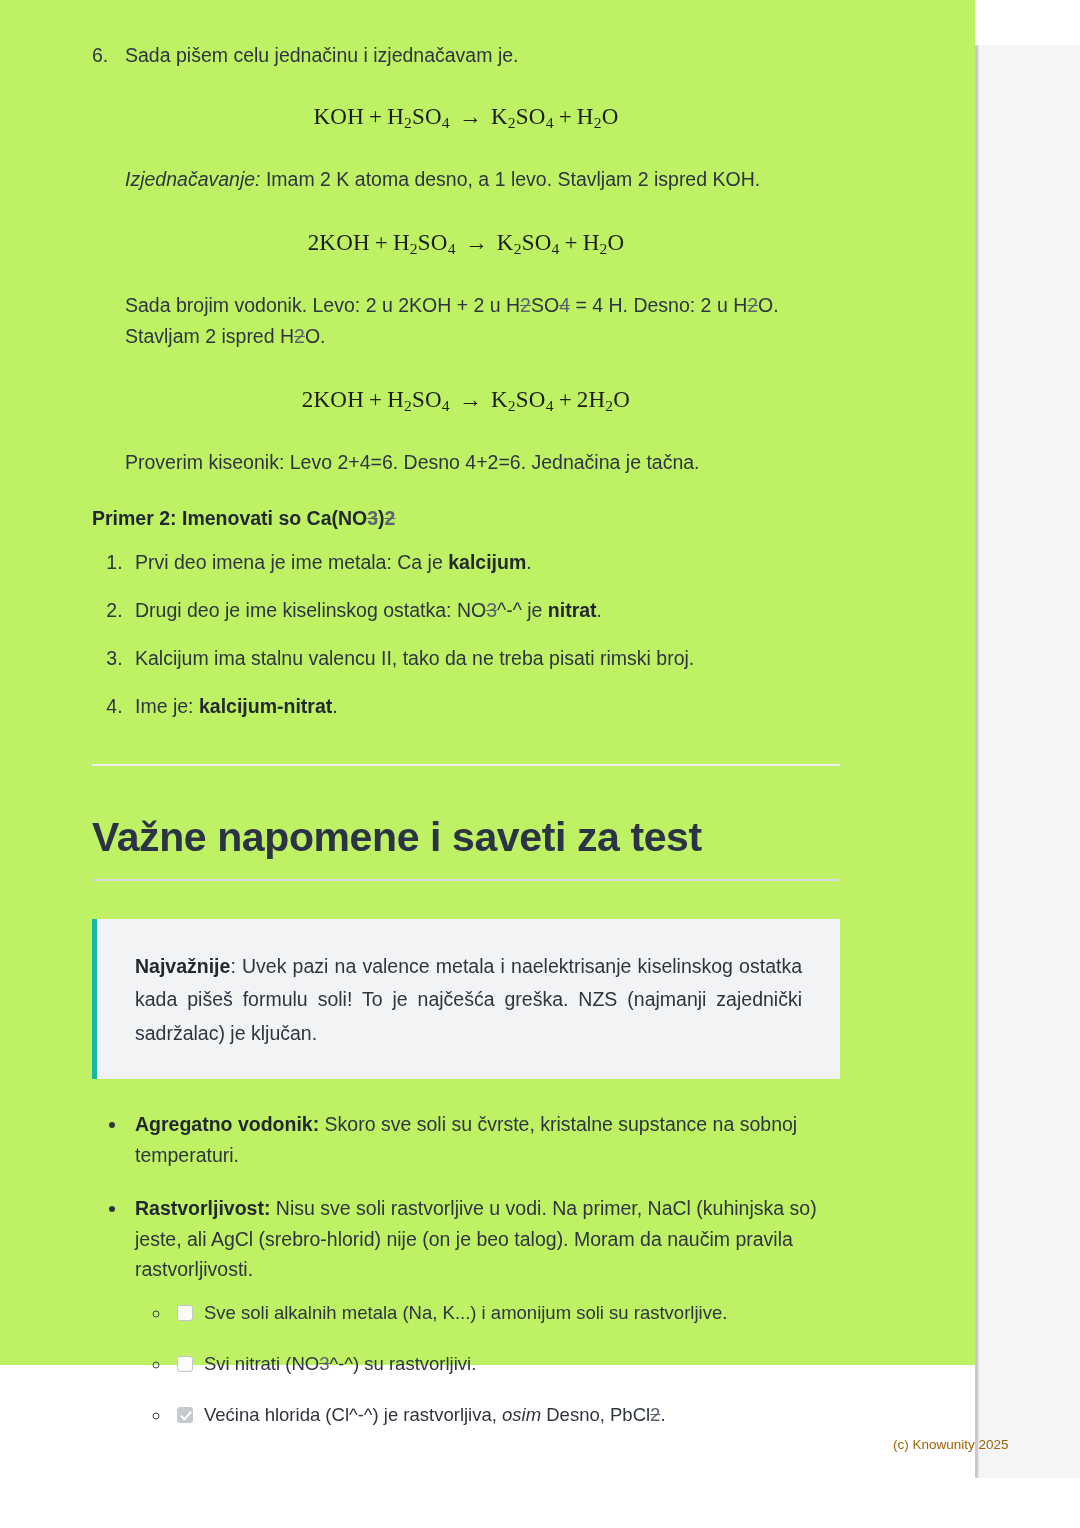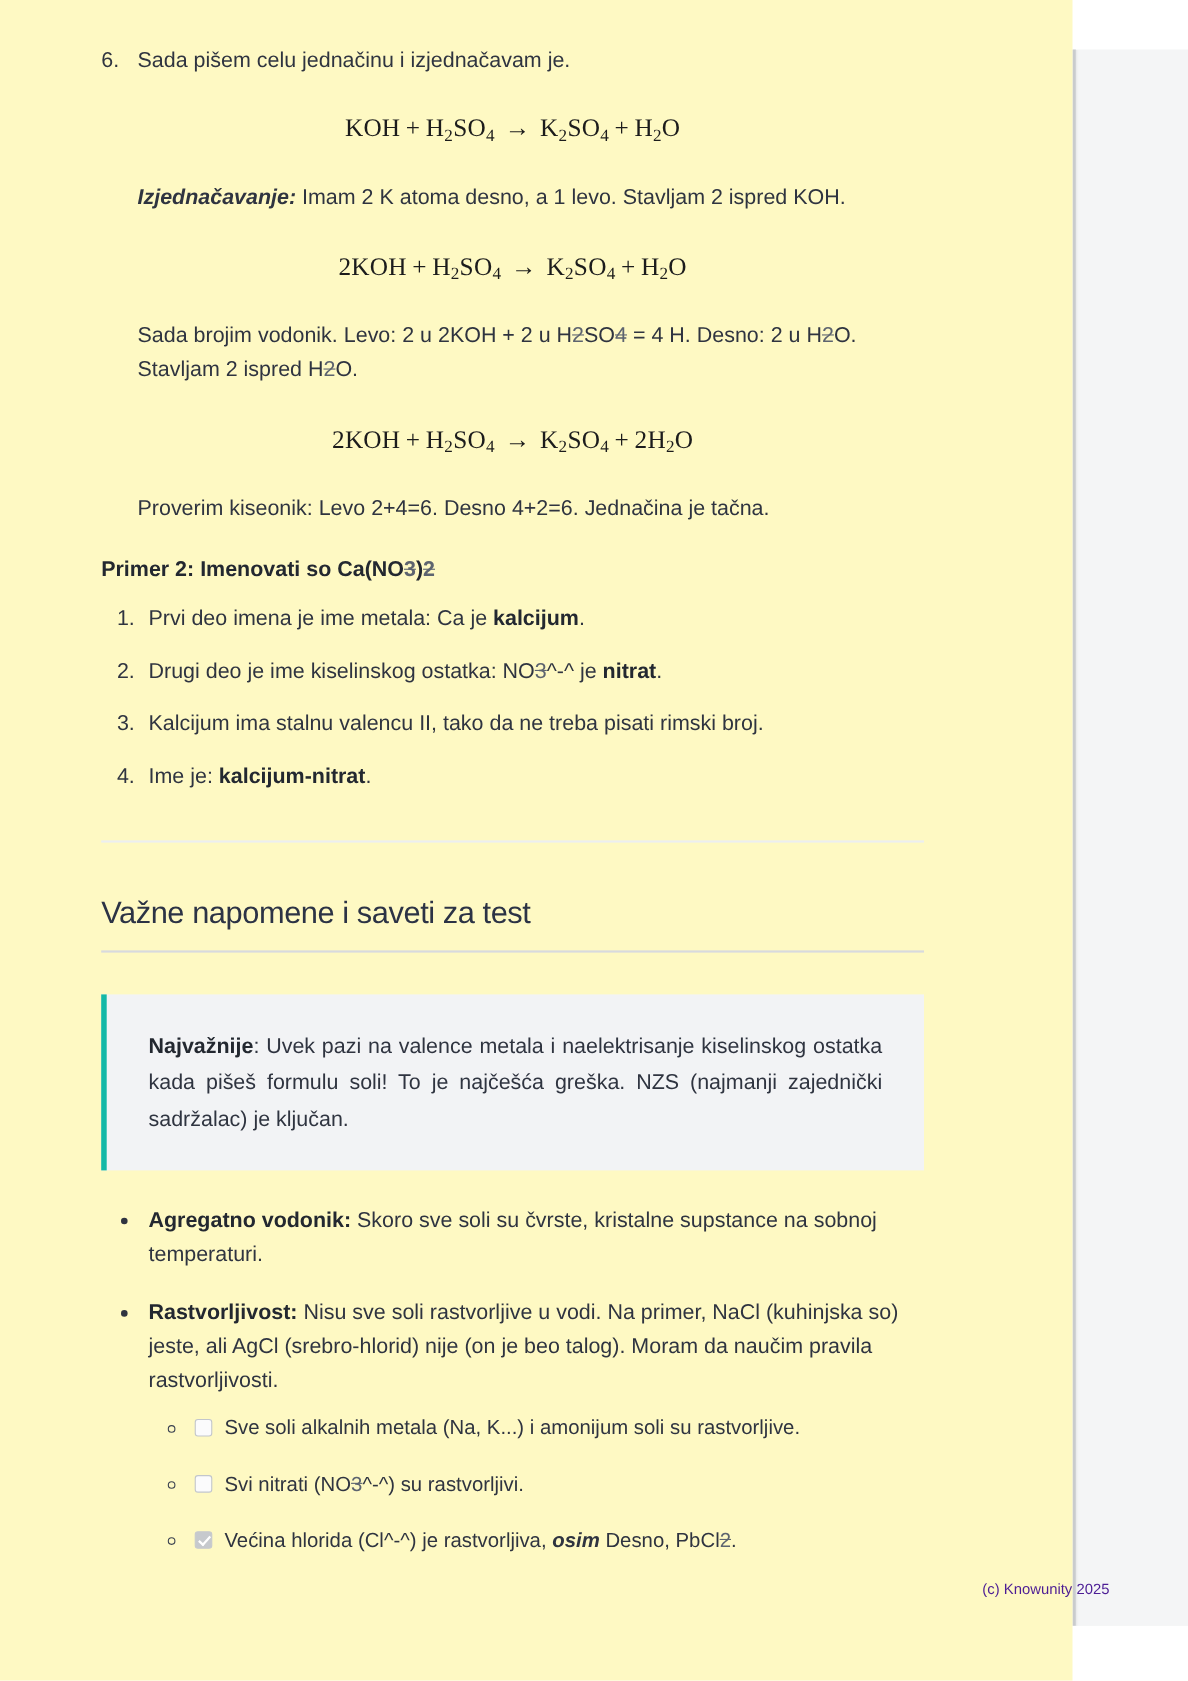--- a/index.html
+++ b/index.html
@@ -27,22 +27,22 @@
     background: #f4f5f6;
     border-left: 3px solid #c9cbcd;
     box-shadow: inset 2px 0 2px -1px rgba(0,0,0,0.06);
   }
 
   #doc {
     position: absolute;
     top: 0;
     left: 0;
     width: 975px;
-    height: 1528px;
-    background: #fef9c3;
+    height: 1365px;
+    background: #bef264;
     padding: 40px 135px 0 92px;
   }
 
   .num-item {
     font-size: 19.5px;
     line-height: 1.55;
     color: #2f3440;
     margin: 0 0 6px 0;
     padding-left: 33px;
     text-indent: -33px;
@@ -66,21 +66,21 @@
   .eq .arrow { margin: 0 9px; }
 
   .para {
     font-size: 19.5px;
     line-height: 1.62;
     color: #2f3440;
     margin: 0 0 4px 0;
     padding-left: 33px;
   }
 
-  em.it { font-style: italic; font-weight: bold; }
+  em.it { font-style: italic; }
   .strike { text-decoration: line-through; color: #5d646f; }
   strong.b { font-weight: bold; color: #232830; }
 
   h3.primer {
     font-size: 19.5px;
     font-weight: bold;
     color: #232830;
     margin: 28px 0 18px 0;
     padding-left: 0;
   }
@@ -98,22 +98,22 @@
     padding-left: 7px;
   }
 
   hr.rule {
     border: none;
     border-top: 2px solid #eceef0;
     margin: 42px 0 0 0;
   }
 
   h1.section-title {
-    font-size: 28px;
-    font-weight: normal;
+    font-size: 41px;
+    font-weight: bold;
     color: #2c3345;
     margin: 48px 0 0 0;
     letter-spacing: -0.4px;
     line-height: 1.15;
   }
   .title-underline {
     border: none;
     border-top: 2px solid #d8dade;
     margin: 18px 0 0 0;
   }
@@ -184,21 +184,21 @@
     border: solid #ffffff;
     border-width: 0 2px 2px 0;
     transform: rotate(42deg);
   }
 
   .watermark {
     position: absolute;
     top: 1437px;
     left: 893px;
     font-size: 13.5px;
-    color: #4c1d95;
+    color: #a16207;
     white-space: nowrap;
     z-index: 5;
     text-align: center;
   }
 </style>
 </head>
 <body>
 
 <div id="page-edge-strip"></div>
 

